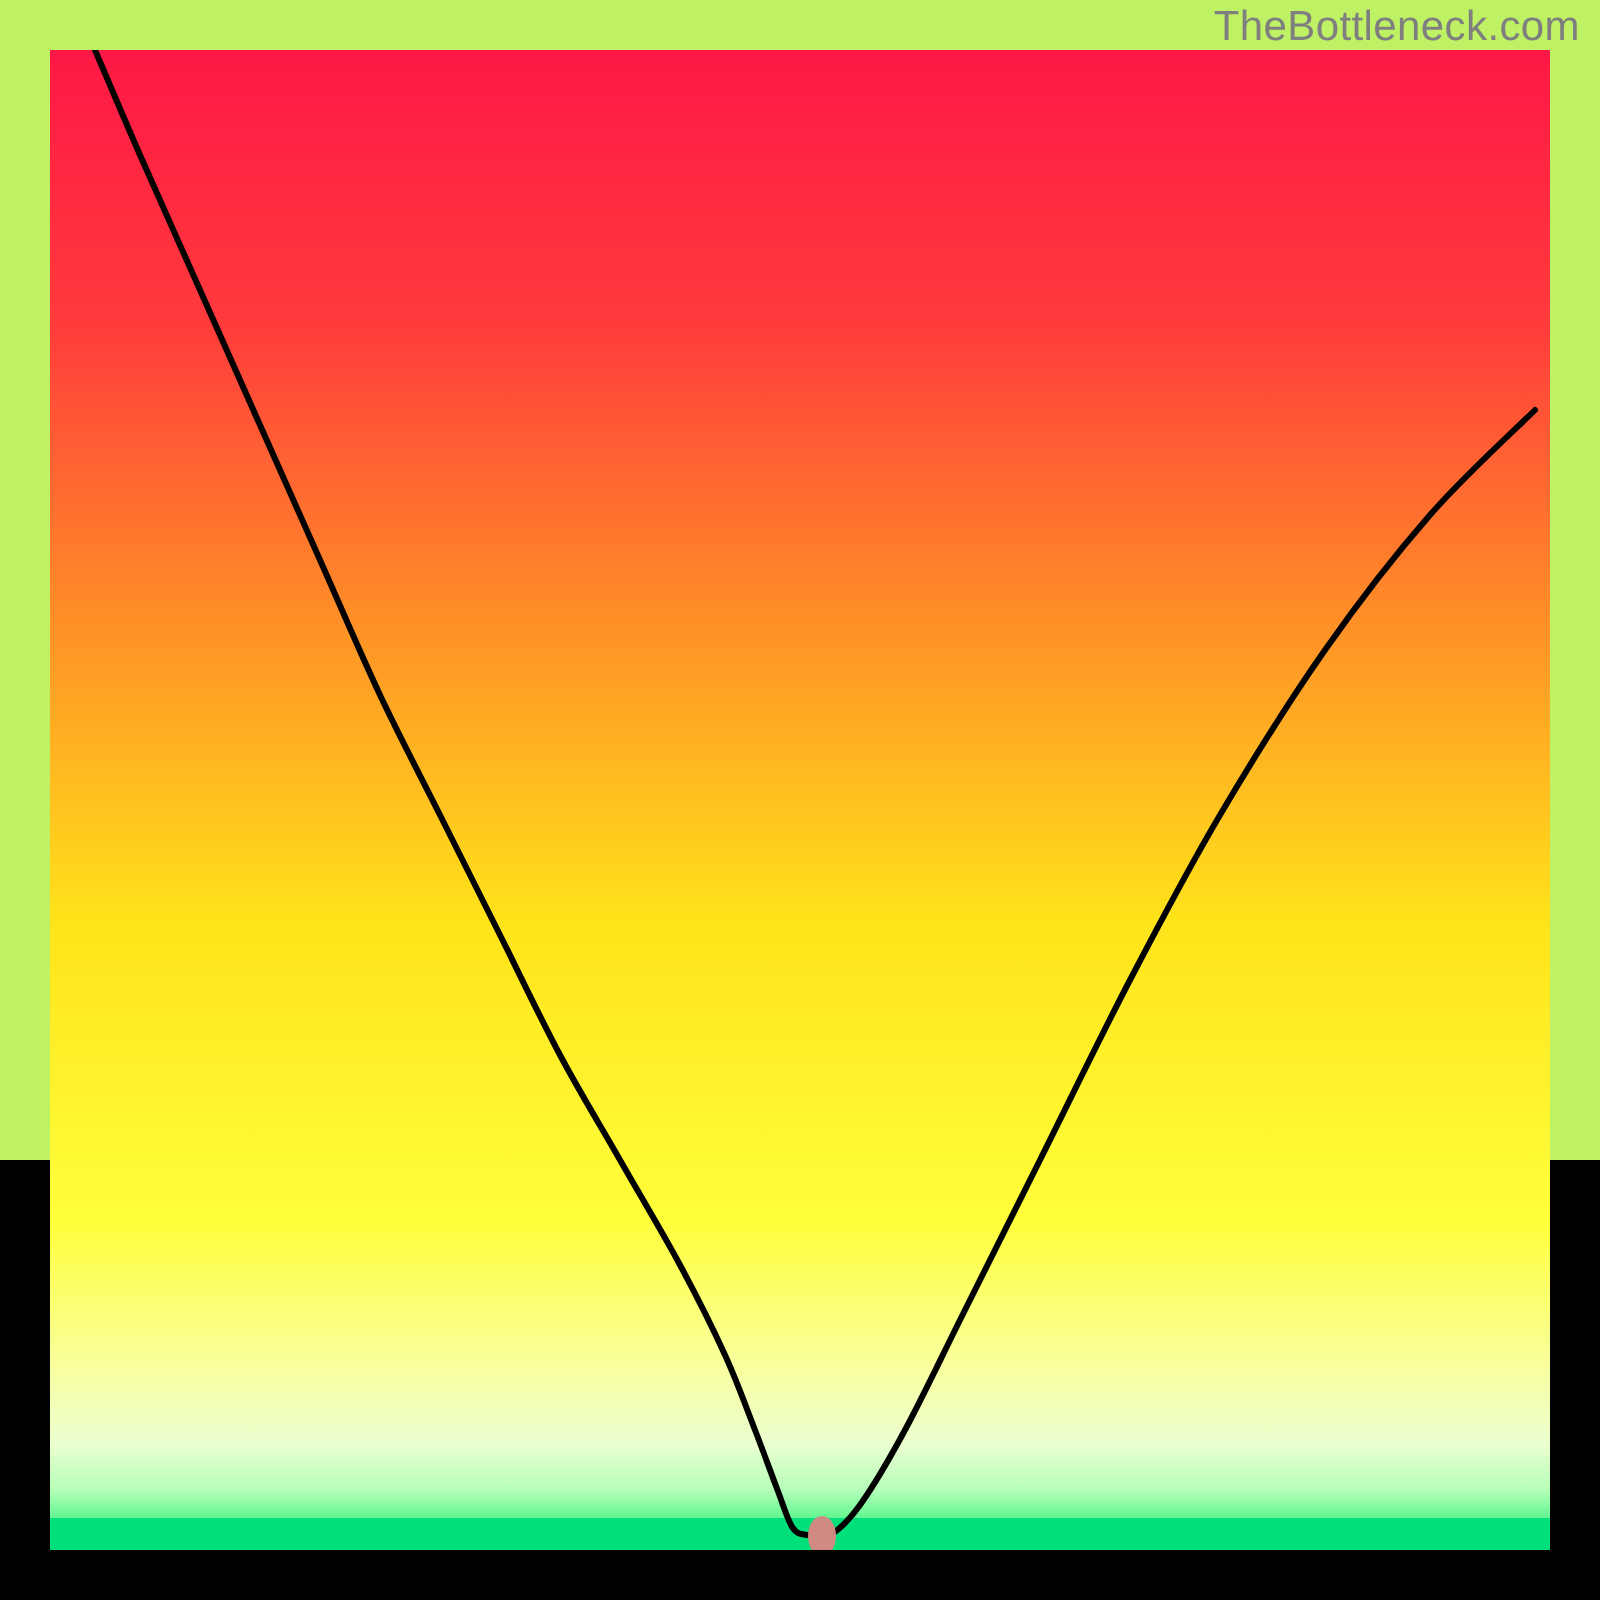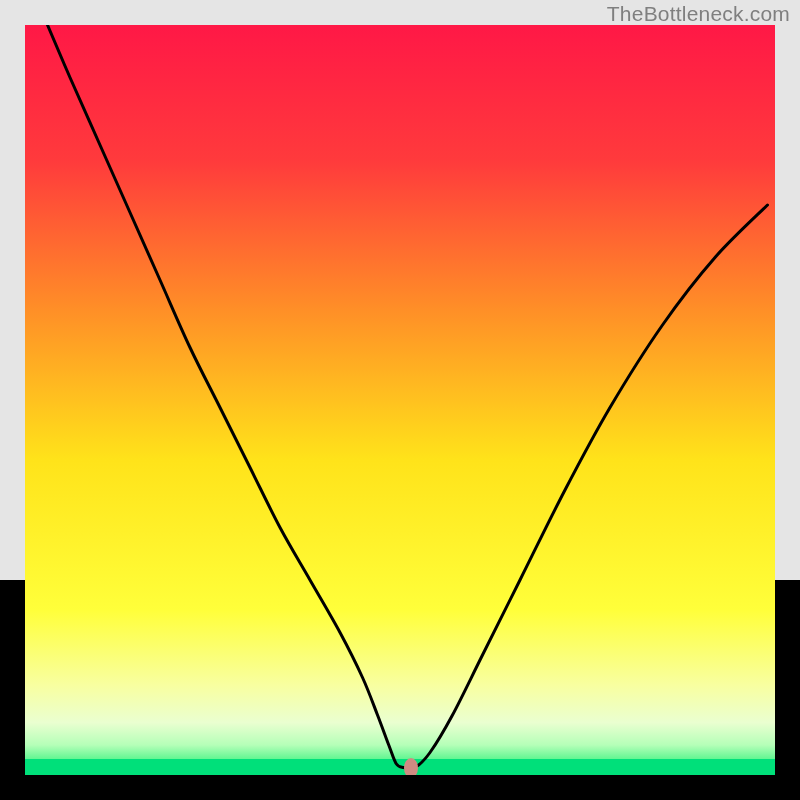--- a/index.html
+++ b/index.html
@@ -10,21 +10,21 @@
     background: #000;
     overflow: hidden;
     font-family: Arial, Helvetica, sans-serif;
   }
   .frame {
     position: absolute;
     left: 0;
     top: 0;
     width: 800px;
     height: 580px;
-    background: #e5e5e5;
+    background: #bef264;
   }
   .plot-area {
     position: absolute;
     left: 25px;
     top: 25px;
     width: 750px;
     height: 750px;
     overflow: hidden;
   }
   .gradient {

